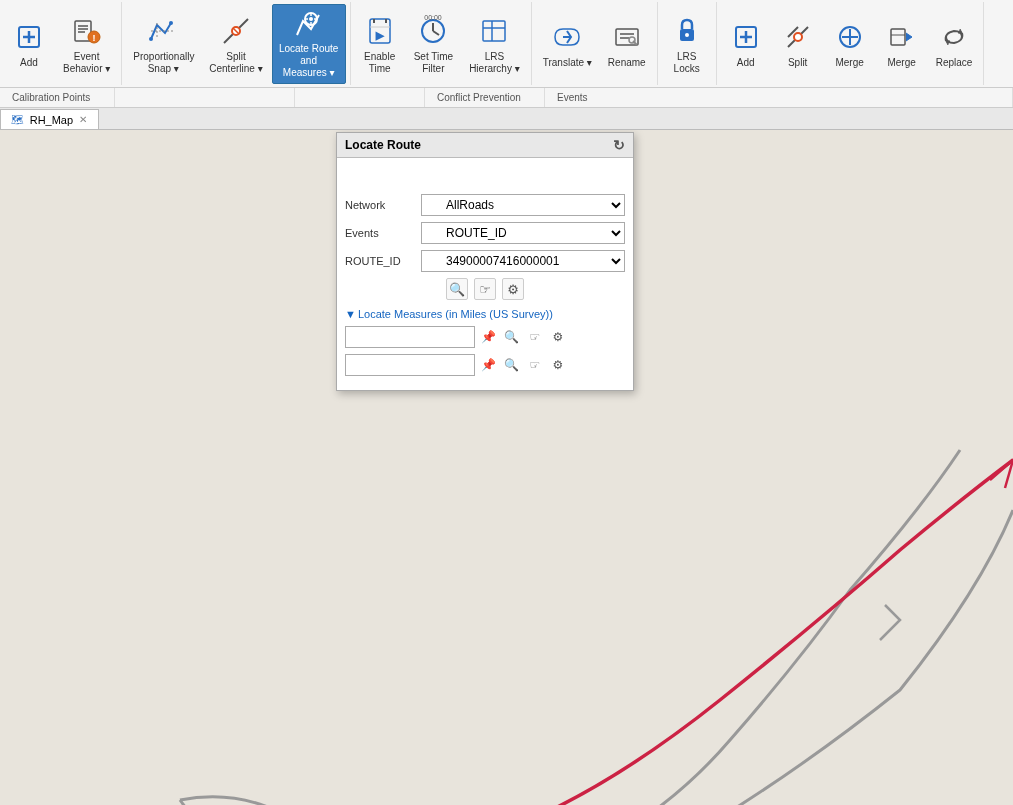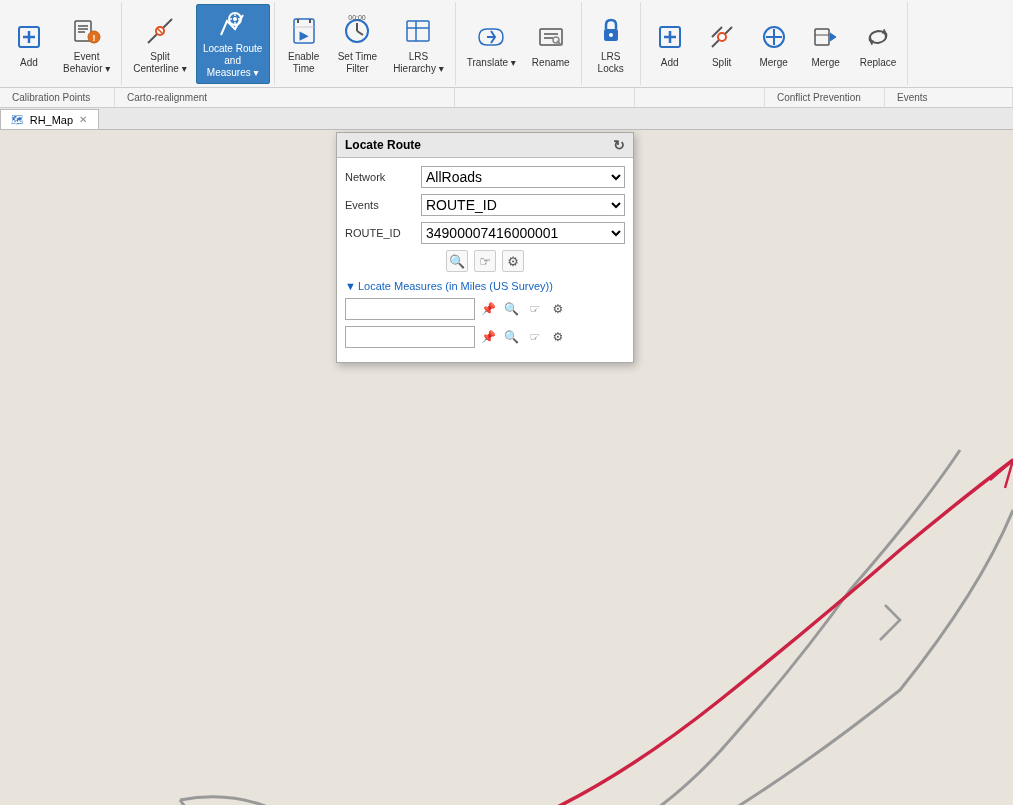--- a/index.html
+++ b/index.html
@@ -135,40 +135,40 @@
       justify-content: space-between;
       align-items: center;
       font-size: 12px;
       font-weight: bold;
     }
     .popup-refresh {
       cursor: pointer;
       color: #555;
       font-size: 14px;
     }
-    .popup-body { padding: 8px; }
+    .popup-body { padding: 8px; margin-top: 28px; }
     .form-row {
       display: flex;
       align-items: center;
       margin-bottom: 6px;
       gap: 4px;
     }
     .form-label {
       width: 72px;
       color: #333;
       font-size: 11px;
       flex-shrink: 0;
     }
     .form-select {
       flex: 1;
       height: 22px;
       border: 1px solid #aaa;
       background: white;
-      padding: 1px 0;
-      font-size: 14px;
+      padding: 1px 20px;
+      font-size: 12px;
       appearance: auto;
       cursor: pointer;
     }
     .icon-row {
       display: flex;
       justify-content: center;
       gap: 6px;
       margin: 4px 0 8px;
     }
     .icon-row .mini-icon {
@@ -244,20 +244,32 @@
         </svg>
       </div>
       <span class="btn-label">Event<br>Behavior ▾</span>
     </div>
   </div>
 
   <div class="toolbar-group">
     <div class="toolbar-btn">
       <div class="icon-area">
         <svg width="32" height="32" viewBox="0 0 32 32">
+          <polyline points="4,24 10,10 18,18 24,8" fill="none" stroke="#2a6fc4" stroke-width="2"></polyline>
+          <circle cx="4" cy="24" r="2" fill="#2a6fc4"></circle>
+          <circle cx="24" cy="8" r="2" fill="#2a6fc4"></circle>
+          <line x1="10" y1="8" x2="10" y2="24" stroke="#888" stroke-width="1" stroke-dasharray="2,2"></line>
+          <line x1="4" y1="16" x2="28" y2="16" stroke="#888" stroke-width="1" stroke-dasharray="2,2"></line>
+        </svg>
+      </div>
+      <span class="btn-label">Proportionally<br>Snap ▾</span>
+    </div>
+    <div class="toolbar-btn">
+      <div class="icon-area">
+        <svg width="32" height="32" viewBox="0 0 32 32">
           <line x1="4" y1="28" x2="28" y2="4" stroke="#555" stroke-width="2"></line>
           <circle cx="16" cy="16" r="4" fill="white" stroke="#e05020" stroke-width="2"></circle>
           <line x1="13" y1="13" x2="19" y2="19" stroke="#e05020" stroke-width="1.5"></line>
         </svg>
       </div>
       <span class="btn-label">Split<br>Centerline ▾</span>
     </div>
     <div class="toolbar-btn active-blue">
       <div class="icon-area">
         <svg width="32" height="32" viewBox="0 0 32 32">
@@ -399,21 +411,20 @@
         </svg>
       </div>
       <span class="btn-label">Replace</span>
     </div>
   </div>
 
 </div>
 
 <div class="section-label-row">
   <div class="section-label" style="width:115px;">Calibration Points</div>
-  <div class="section-label" style="width:340px;">Carto-realignment</div>
   <div class="section-label" style="width:180px;"></div>
   <div class="section-label" style="width:130px;"></div>
   <div class="section-label" style="width:120px;">Conflict Prevention</div>
   <div class="section-label" style="flex:1;">Events</div>
 </div>
 
 <div class="tab-bar">
   <div class="map-tab">
     <span style="font-size:10px; color:#2a6fc4;">🗺</span>
     <span>RH_Map</span>

